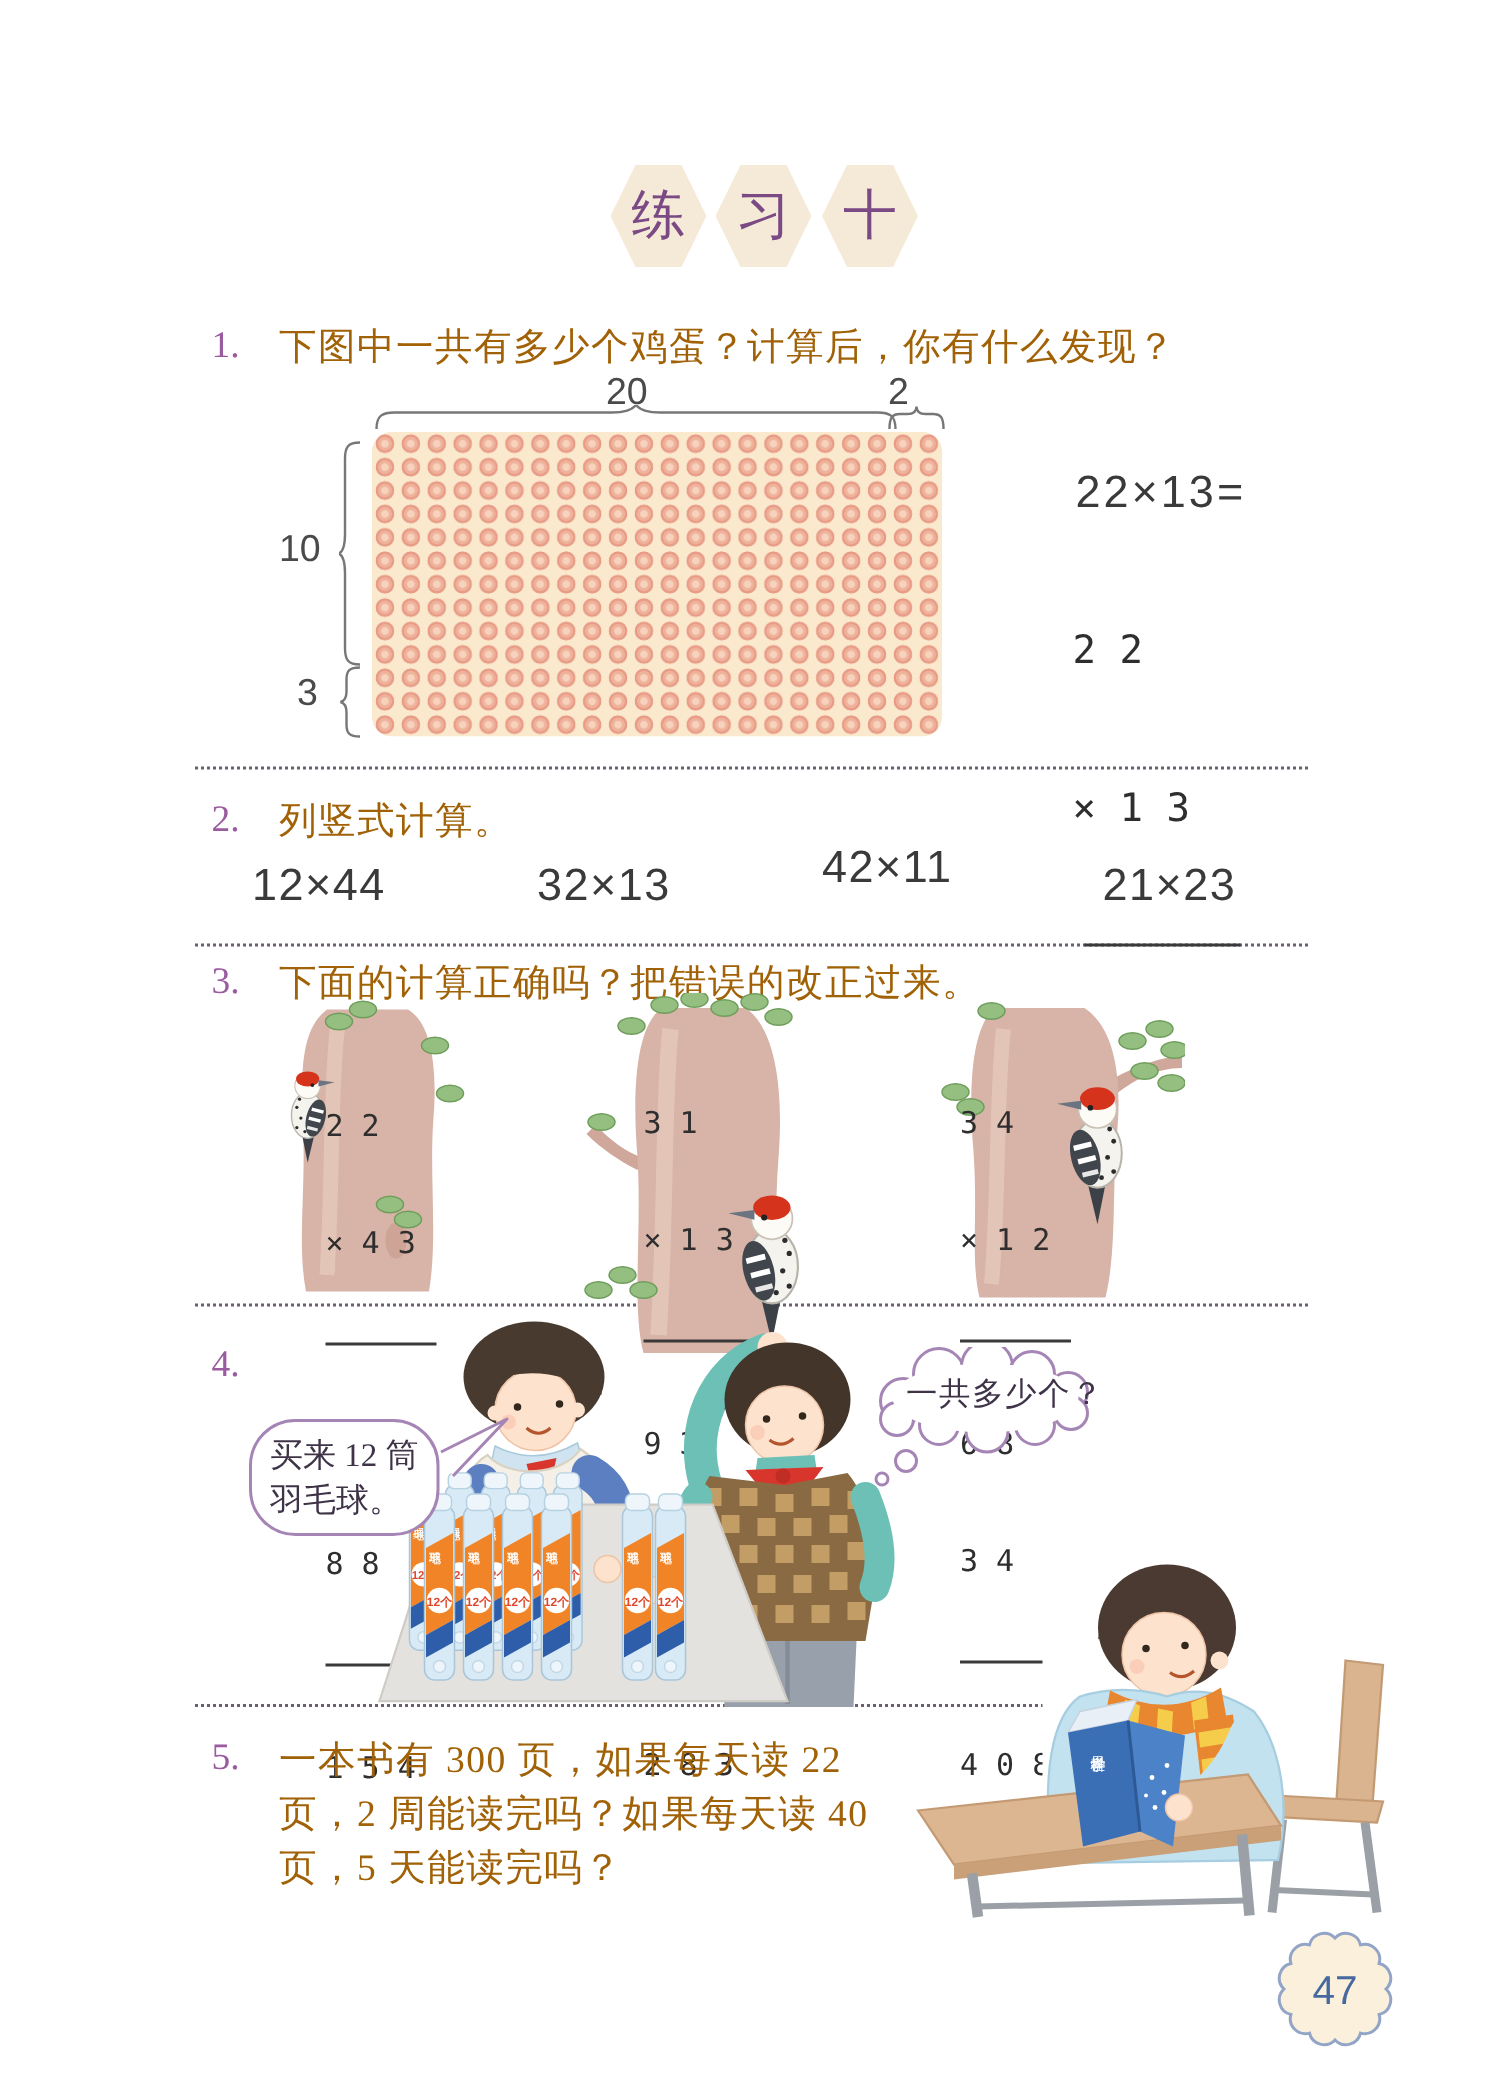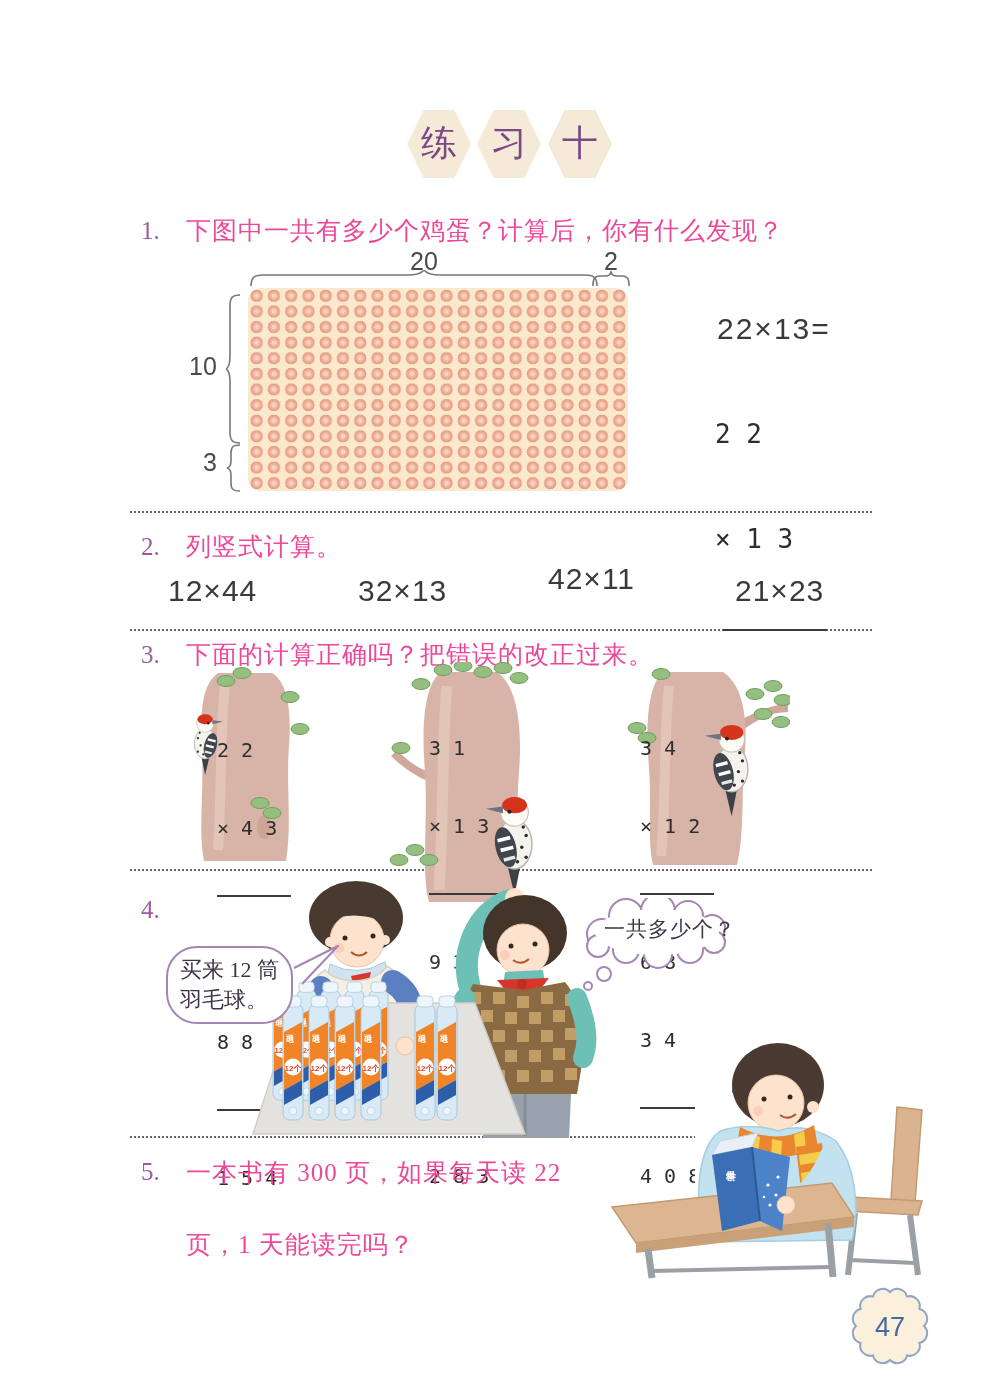--- a/index.html
+++ b/index.html
@@ -6,24 +6,24 @@
   .page{position:relative;width:1000px;height:1400px;background:#ffffff;overflow:hidden;
         font-family:"Liberation Serif","DejaVu Serif",serif;color:#373737;}
 
   
   .hex{position:absolute;width:64px;height:68px;background:#f5ead7;
        clip-path:polygon(26% 0,74% 0,100% 50%,74% 100%,26% 100%,0 50%);
        color:#7b4a85;font-size:36px;line-height:66px;text-align:center;}
 
   
   .pnum{position:absolute;color:#9b5ba1;font-size:25px;}
-  .ptext{position:absolute;color:#ec4899;font-size:25px;letter-spacing:1px;white-space:nowrap;}
-
-  
-  .num-label{position:absolute;color:#4a4a4a;font-size:25px;text-align:center;
+  .ptext{position:absolute;color:#a16207;font-size:25px;letter-spacing:1px;white-space:nowrap;}
+
+  
+  .num-label{position:absolute;color:#4a4a4a;font-size:25px;
              font-family:"Liberation Sans",sans-serif;}
 
   
   .egg-grid{position:absolute;left:248px;top:288px;width:380px;height:203px;border-radius:13px;
             background-color:#fae9cd;
             background-image:radial-gradient(circle 6.4px at 50% 50%,
               #f7d2bd 0px,#f7d2bd 2.2px,#efb29b 2.9px,#efb29b 4.3px,
               #e89c88 4.8px,#e89c88 6px,rgba(0,0,0,0) 6.4px);
             background-size:17.27px 15.62px;}
 
@@ -338,21 +338,22 @@
       <circle cx="20" cy="48" r="11"></circle>
     </g>
     <ellipse cx="79" cy="34" rx="62" ry="23" fill="#ffffff"></ellipse>
     <circle cx="26" cy="76" r="7" fill="#ffffff" stroke="#a585b5" stroke-width="2"></circle>
     <circle cx="10" cy="88" r="4" fill="#ffffff" stroke="#a585b5" stroke-width="2"></circle>
   </svg>
   <div class="thought-text" style="left:604px;top:915px">一共多少个？</div>
 
   <div class="pnum" style="left:141px;top:1158px">5.</div>
   <div class="ptext" style="left:186px;top:1156px">一本书有 300 页，如果每天读 22</div>
-  <div class="ptext" style="left:186px;top:1228px">页，1 天能读完吗？</div>
+  <div class="ptext" style="left:186px;top:1192px">页，2 周能读完吗？如果每天读 40</div>
+  <div class="ptext" style="left:186px;top:1228px">页，5 天能读完吗？</div>
 
   <svg class="illu" style="left:600px;top:1035px" width="380" height="245" viewBox="0 0 380 245">
     <rect x="95" y="5" width="285" height="240" fill="#ffffff"></rect>
 
     <g>
       <polygon points="297,72 322,75 315,168 291,165" fill="#d9b48f" stroke="#c49a73" stroke-width="1.5"></polygon>
       <polygon points="250,162 322,166 318,180 246,176" fill="#d9b48f" stroke="#c49a73" stroke-width="1.5"></polygon>
       <path d="M255,178 L248,240" stroke="#9aa0a6" stroke-width="6"></path>
       <path d="M310,180 L318,240" stroke="#9aa0a6" stroke-width="6"></path>
       <path d="M250,225 L315,228" stroke="#9aa0a6" stroke-width="4"></path>

